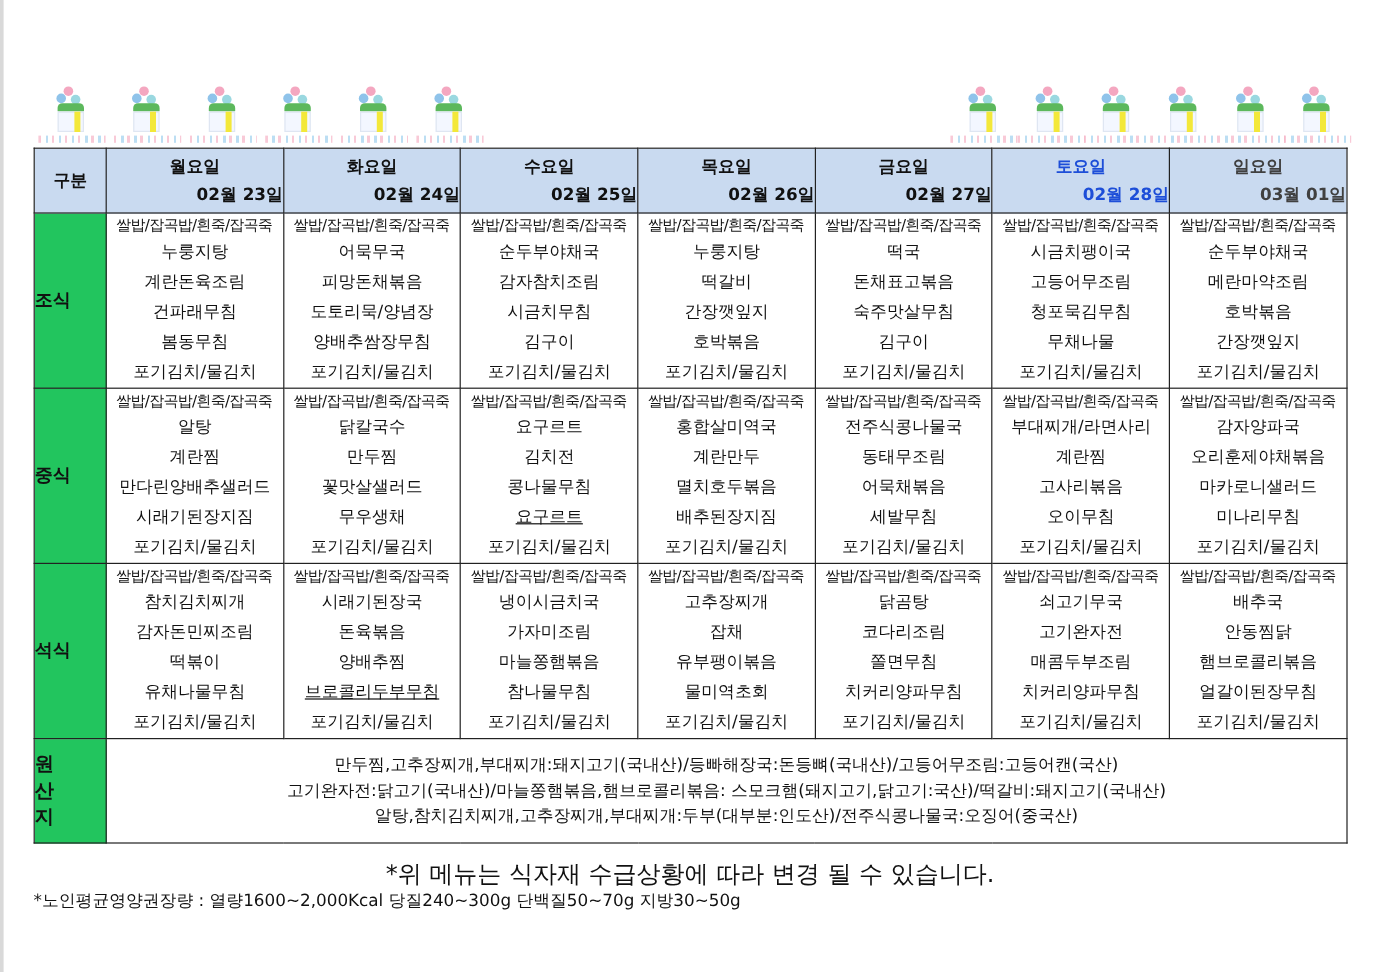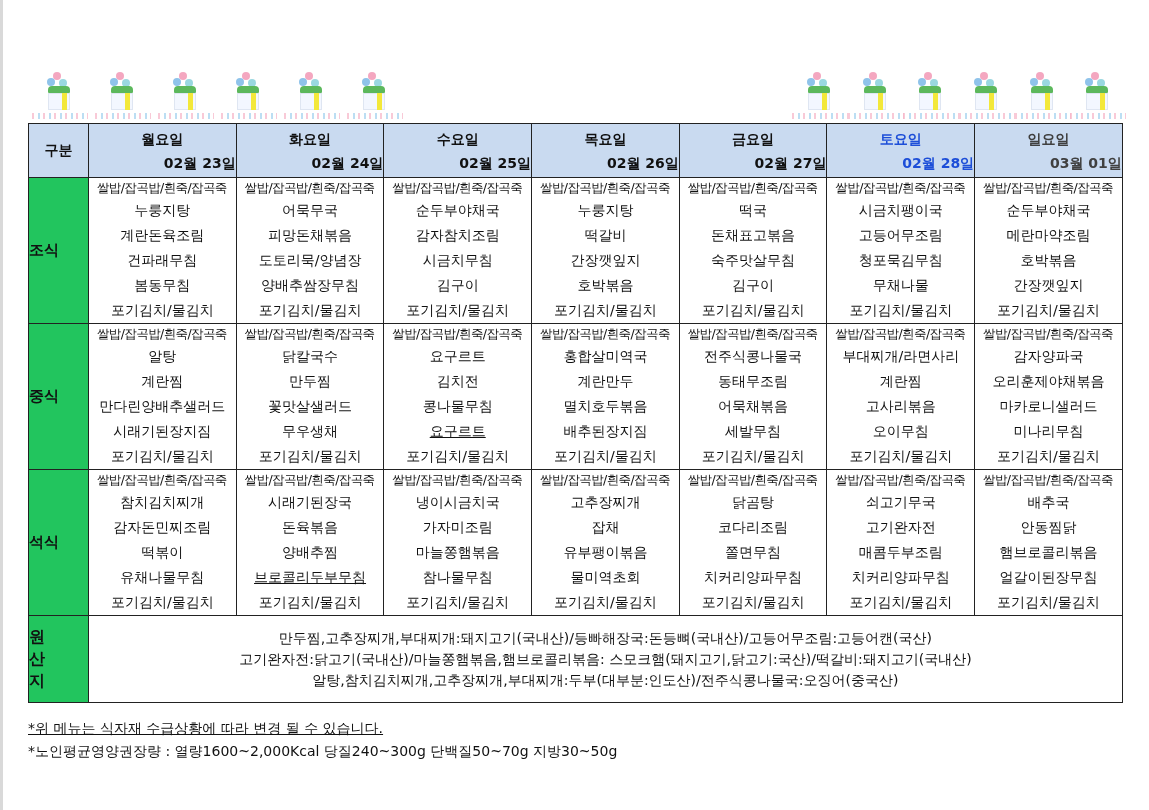--- a/index.html
+++ b/index.html
@@ -49,21 +49,21 @@
     .label-cell { background: #22c55e; font-weight: bold; font-size: 15px; text-align: left; vertical-align: middle; }
     .meal-row td.day-cell { height: 131px; vertical-align: top; text-align: center; padding: 0; }
     .rice { font-size: 12.5px; line-height: 20px; white-space: nowrap; letter-spacing: -0.6px; margin-left: -1px; }
     .dish { font-size: 14px; line-height: 25px; white-space: nowrap; }
     .u { text-decoration: underline; }
     .origin-row td { height: 87px; }
     .origin-label { line-height: 22px; font-size: 16px; }
     .origin-text { text-align: center; vertical-align: middle; font-size: 14px; line-height: 21px; margin-left: 16px; }
     .origin-text div { white-space: nowrap; }
 
-    .notice { position: absolute; left: 28px; top: 718px; width: 1094px; font-size: 14px; text-decoration: underline; line-height: 20px; }
+    .notice { position: absolute; left: 28px; top: 718px; width: 1094px; text-align: center; font-size: 20px; line-height: 20px; }
     .nutrition { position: absolute; left: 28px; top: 741px; width: 1094px; text-align: left; font-size: 14px; line-height: 20px; }
   </style>
 </head>
 <body>
 
 <div class="page">
   <div class="left-edge"></div>
 
   <div class="banner">
     <div class="pots-left">

